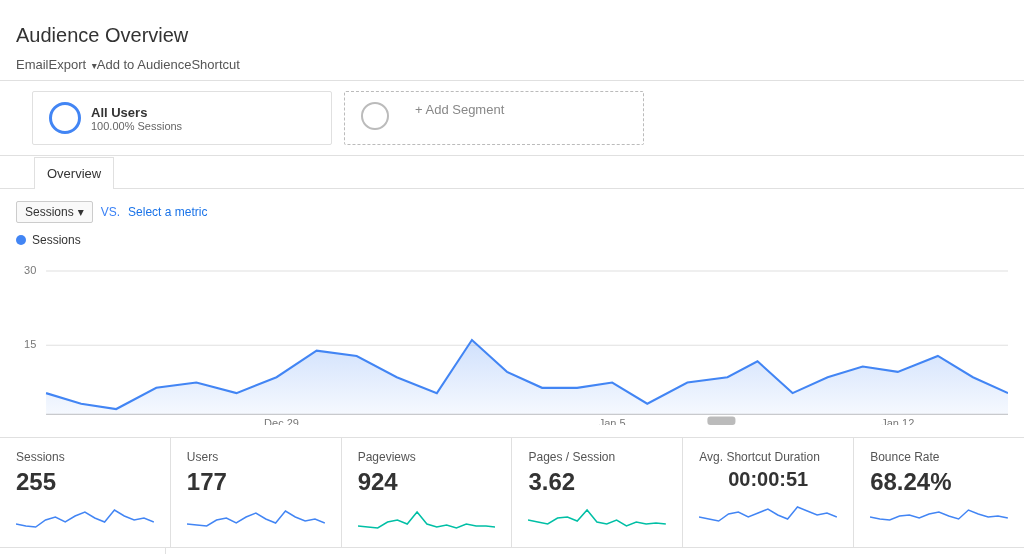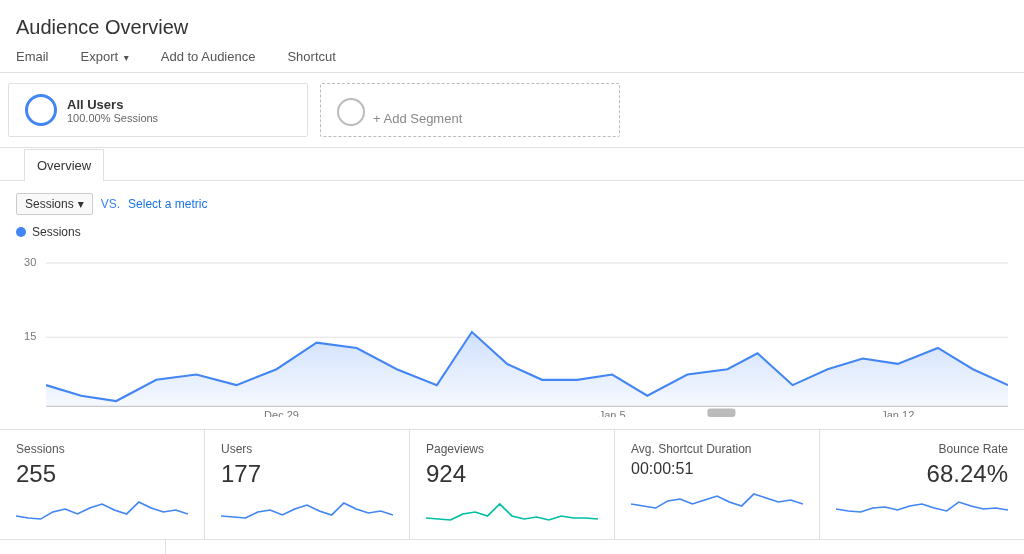--- a/index.html
+++ b/index.html
@@ -1,52 +1,52 @@
 <!DOCTYPE html>
 <html><head>
   <meta charset="utf-8">
   <style>
     * { box-sizing: border-box; margin: 0; padding: 0; }
     body { font-family: Arial, sans-serif; font-size: 13px; color: #333; background: #fff; }
 
-    .page-header { padding: 16px 16px 6px; border-bottom: 1px solid #e0e0e0; }
+    .page-header { padding: 24px 16px 6px; border-bottom: 1px solid #e0e0e0; }
     .page-title { font-size: 20px; font-weight: normal; color: #333; margin-bottom: 8px; }
-    .toolbar { display: flex; align-items: center; gap: 32px; }
+    .toolbar { display: flex; align-items: center; gap: 0; }
     .toolbar-btn { background: none; border: none; color: #555; font-size: 13px; cursor: pointer; padding: 2px 0; }
     .toolbar-btn .arrow { font-size: 10px; margin-left: 2px; }
 
-    .segment-row { display: flex; align-items: stretch; padding: 10px 8px; border-bottom: 1px solid #e0e0e0; gap: 12px; }
+    .segment-row { display: flex; align-items: stretch; padding: 10px 32px; border-bottom: 1px solid #e0e0e0; gap: 12px; }
     .segment-card { display: flex; align-items: center; gap: 10px; border: 1px solid #e0e0e0; border-radius: 2px; padding: 10px 16px; min-width: 300px; }
     .segment-circle { width: 32px; height: 32px; border-radius: 50%; border: 3px solid #4285f4; background: transparent; flex-shrink: 0; }
     .segment-info .segment-name { font-size: 13px; font-weight: bold; color: #333; }
     .segment-info .segment-sub { font-size: 11px; color: #666; }
-    .add-segment { display: flex; align-items: flex-end; gap: 8px; border: 1px dashed #bbb; border-radius: 2px; padding: 10px 16px; min-width: 300px; color: #888; cursor: pointer; }
+    .add-segment { display: flex; align-items: flex-start; gap: 26px; border: 1px dashed #bbb; border-radius: 2px; padding: 10px 16px; min-width: 300px; color: #888; cursor: pointer; }
     .add-segment-circle { width: 28px; height: 28px; border-radius: 50%; border: 2px solid #bbb; background: transparent; flex-shrink: 0; }
     .add-segment-label { font-size: 13px; color: #888; }
 
-    .overview-tab { padding: 0 24px; border-bottom: 1px solid #e0e0e0; }
+    .overview-tab { padding: 0 34px; border-bottom: 1px solid #e0e0e0; }
     .tab-btn { display: inline-block; padding: 8px 12px; font-size: 13px; border: 1px solid #e0e0e0; border-bottom: none; background: #fff; cursor: pointer; color: #333; position: relative; top: 1px; }
 
     .chart-section { padding: 12px 16px; border-bottom: 1px solid #e0e0e0; }
     .metric-controls { display: flex; align-items: center; gap: 8px; margin-bottom: 10px; }
     .metric-select { display: flex; align-items: center; gap: 4px; border: 1px solid #ccc; border-radius: 2px; padding: 3px 8px; font-size: 12px; cursor: pointer; background: #f9f9f9; }
     .vs-label { font-size: 12px; color: #3b82f6; }
     .select-metric { font-size: 12px; color: #1a73e8; cursor: pointer; }
     .chart-legend { display: flex; align-items: center; gap: 6px; margin-bottom: 8px; font-size: 12px; color: #333; }
     .legend-dot { width: 10px; height: 10px; border-radius: 50%; background: #4285f4; }
 
     .chart-area { position: relative; height: 170px; width: 100%; }
     .chart-svg { width: 100%; height: 100%; }
     .y-label { font-size: 11px; fill: #777; }
 
     .metrics-row { display: flex; border-bottom: 1px solid #e0e0e0; }
     .metric-card { flex: 1; padding: 12px 16px; border-right: 1px solid #e0e0e0; min-width: 0; }
-    .metric-card:last-child { border-right: none; text-align: right; }
+    .metric-card:last-child { border-right: none; }
     .metric-label { font-size: 12px; color: #555; margin-bottom: 4px; }
-    .metric-value { font-size: 24px; font-weight: normal; color: #333; margin-bottom: 6px; }
+    .metric-value { font-size: 24px; font-weight: bold; color: #333; margin-bottom: 6px; }
     .mini-chart { height: 30px; width: 100%; }
 
     .metrics-row2 { display: flex; }
     .metric-card2 { padding: 12px 16px; border-right: 1px solid #e0e0e0; width: 166px; }
 
     svg text { font-family: Arial, sans-serif; }
   </style>
 </head>
 <body>
 
@@ -142,24 +142,31 @@
   </div>
 
   <div class="metric-card">
     <div class="metric-label">Pageviews</div>
     <div class="metric-value">924</div>
     <svg class="mini-chart" viewBox="0 0 140 30" preserveAspectRatio="none">
       <polyline fill="none" stroke="#00bfa5" stroke-width="1.5" points="0,24 10,25 20,26 30,20 40,18 50,22 60,10 70,22 80,25 90,23 100,26 110,22 120,24 130,24 140,25"></polyline>
     </svg>
   </div>
 
+  <div class="metric-card">
+    <div class="metric-label">Pages / Session</div>
+    <div class="metric-value">3.62</div>
+    <svg class="mini-chart" viewBox="0 0 140 30" preserveAspectRatio="none">
+      <polyline fill="none" stroke="#00bfa5" stroke-width="1.5" points="0,18 10,20 20,22 30,16 40,15 50,19 60,8 70,20 80,22 90,18 100,24 110,20 120,22 130,21 140,22"></polyline>
+    </svg>
+  </div>
 
   <div class="metric-card">
     <div class="metric-label">Avg. Shortcut Duration</div>
-    <div class="metric-value" style="font-size:16px;">00:00:51</div>
+    <div class="metric-value" style="font-size:20px;text-align:center;">00:00:51</div>
     <svg class="mini-chart" viewBox="0 0 140 30" preserveAspectRatio="none">
       <polyline fill="none" stroke="#4285f4" stroke-width="1.5" points="0,20 10,22 20,24 30,17 40,15 50,20 60,16 70,12 80,18 90,22 100,10 110,14 120,18 130,16 140,20"></polyline>
     </svg>
   </div>
 
   <div class="metric-card">
     <div class="metric-label">Bounce Rate</div>
     <div class="metric-value">68.24%</div>
     <svg class="mini-chart" viewBox="0 0 140 30" preserveAspectRatio="none">
       <polyline fill="none" stroke="#4285f4" stroke-width="1.5" points="0,15 10,17 20,18 30,14 40,13 50,16 60,12 70,10 80,14 90,17 100,8 110,12 120,15 130,14 140,16"></polyline>

